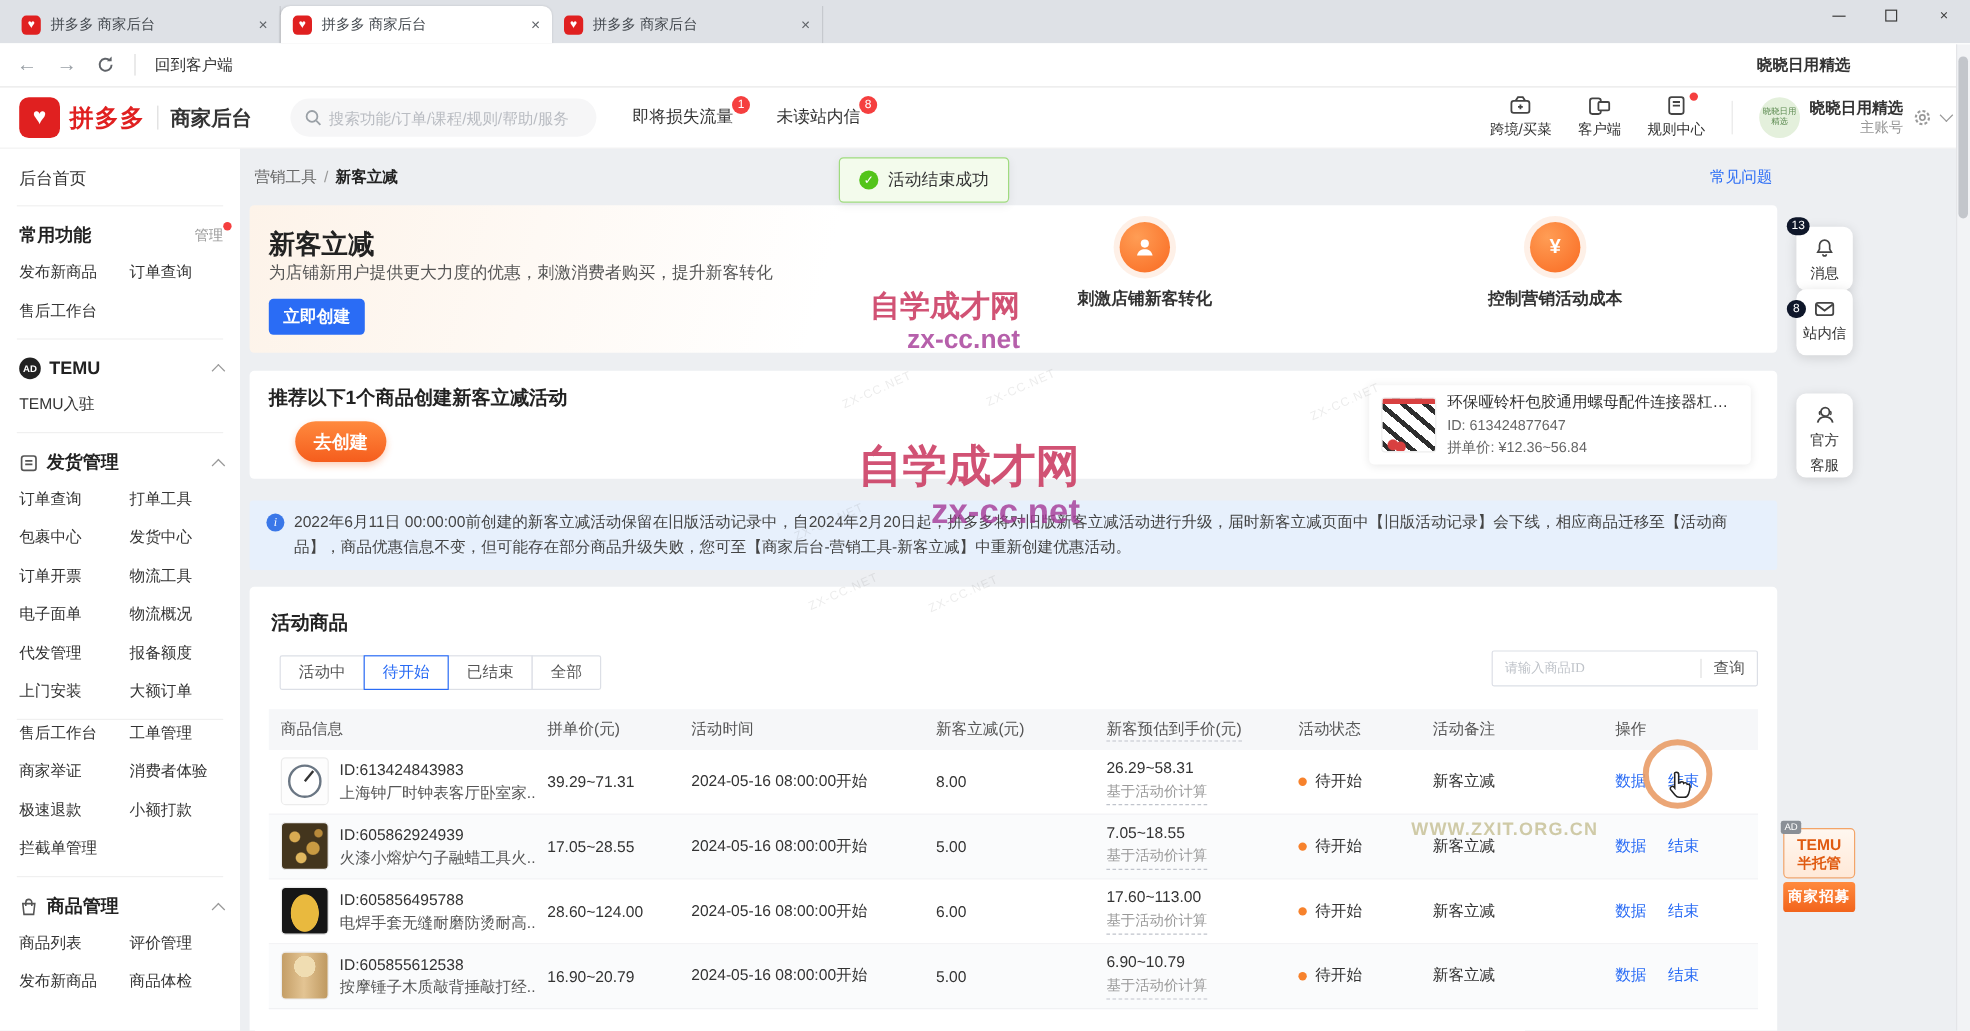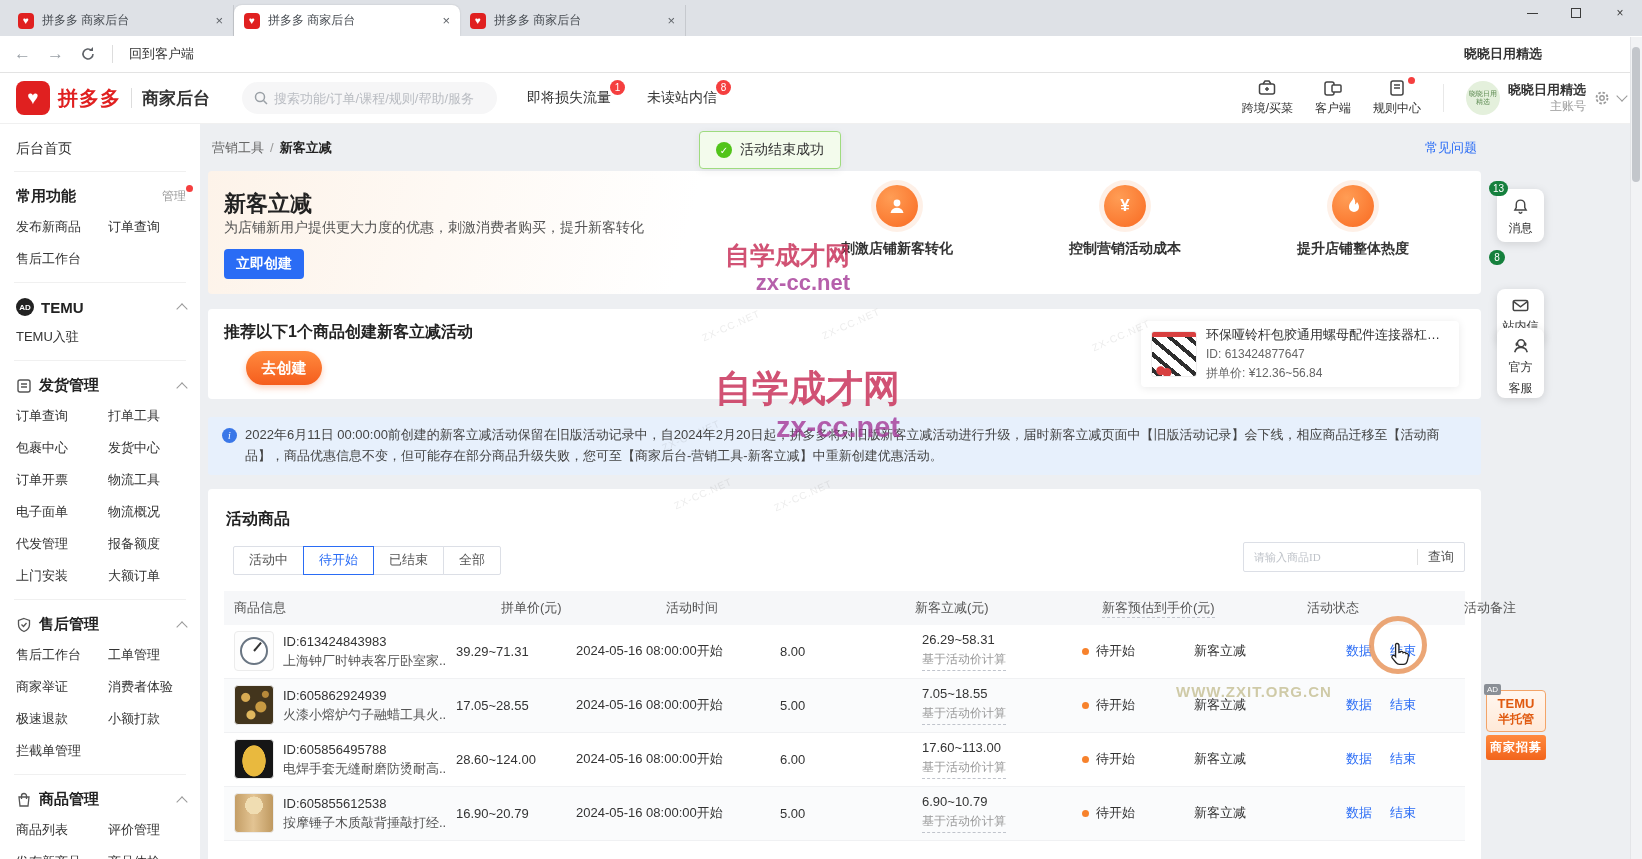--- a/index.html
+++ b/index.html
@@ -100,21 +100,21 @@
   .seg:first-child{margin-left:0;border-radius:2px 0 0 2px;}
   .seg:last-child{border-radius:0 2px 2px 0;}
   .seg.active{border-color:#2a6cf5;color:#2a6cf5;z-index:1;}
   .tsearch{position:absolute;right:16px;top:53px;width:222px;height:30px;border:1px solid #dcdfe6;border-radius:2px;display:flex;align-items:center;background:#fff;}
   .tsearch input{flex:1;border:none;outline:none;font-size:11px;padding:0 10px;color:#b91c1c;background:transparent;font-family:Liberation Serif, serif;}
   .tsearch input::placeholder{color:#bfc3c9;}
   .tsearch .vdiv{width:1px;height:16px;background:#e0e0e0;}
   .tsearch .qbtn{padding:0 10px;font-size:13px;color:#555;}
 
   .tbl{margin-top:16px;font-size:13px;}
-  .thead{display:flex;background:#f6f7f9;height:34px;align-items:center;color:#555;gap:45px;}
+  .thead{display:flex;background:#f6f7f9;height:34px;align-items:center;color:#555;}
   .trow{display:flex;height:54px;align-items:center;border-bottom:1px solid #f0f1f3;background:#fff;}
   .trow.alt{background:#fafbfc;}
   .td,.th{padding-left:10px;flex:none;}
   .c1{width:222px;} .c2{width:120px;} .c3{width:204px;} .c4{width:142px;} .c5{width:160px;} .c6{width:112px;} .c7{width:152px;} .c8{width:120px;}
   .dash{border-bottom:1px dashed #c0c4cc;padding-bottom:2px;}
   .ginfo{display:flex;align-items:center;gap:9px;}
   .pimg{width:40px;height:40px;border-radius:4px;flex:none;border:1px solid #ececec;position:relative;overflow:hidden;}
   .pimg.i0{background:#fdfdfd;}
   .pimg.i0::before{content:"";position:absolute;inset:5px;border:2.5px solid #6a7683;border-radius:50%;background:#fff;}
   .pimg.i0::after{content:"";position:absolute;left:50%;top:50%;width:2px;height:11px;background:#333;transform-origin:50% 100%;transform:translate(-50%,-100%) rotate(40deg);}
@@ -127,23 +127,23 @@
   .est1{color:#333;}
   .estnote{display:inline-block;color:#999;font-size:12px;margin-top:4px;}
   .statuscell{display:flex;align-items:center;gap:7px;}
   .sdot{width:7px;height:7px;border-radius:50%;background:#f7822c;}
   .ops{display:flex;gap:18px;}
   .lnk{color:#2a6cf5;}
 
   
   .railbox{position:absolute;width:47px;background:#fff;border-radius:8px;box-shadow:0 2px 10px rgba(0,0,0,.13);display:flex;flex-direction:column;align-items:center;padding:9px 0 8px;gap:5px;font-size:12px;color:#333;z-index:20;}
   .rb1{left:1497px;top:189px;height:53px;}
-  .rb2{left:1497px;top:241px;height:55px;margin-top:48px;}
+  .rb2{left:1497px;top:241px;height:55px;}
   .rb3{left:1497px;top:328px;height:70px;line-height:1.35;}
-  .rbadge{position:absolute;background:#15803d;color:#fff;font-size:10px;border-radius:8px;min-width:16px;height:15px;display:flex;align-items:center;justify-content:center;padding:0 4px;z-index:21;}
+  .rbadge{position:absolute;background:#0f172a;color:#fff;font-size:10px;border-radius:8px;min-width:16px;height:15px;display:flex;align-items:center;justify-content:center;padding:0 4px;z-index:21;}
   .rbadge.b1{left:1489px;top:181px;}
   .rbadge.b2{left:1489px;top:250px;}
 
   .temu{position:absolute;left:1486px;top:690px;width:60px;z-index:20;}
   .temu .adtag{position:absolute;left:-2px;top:-6px;background:#8a8f96;color:#fff;font-size:8px;padding:1px 3px;border-radius:2px;z-index:2;}
   .temu .boxtop{background:linear-gradient(180deg,#fff7f0,#ffe9d8);border:1px solid #f3a468;border-radius:4px;padding:5px 0 4px;text-align:center;color:#e05a10;font-weight:bold;font-size:13px;line-height:1.25;}
   .temu .boxtop .sub{font-size:12px;}
   .temu .boxbot{margin-top:3px;background:linear-gradient(180deg,#ff8a3e,#f2641c);color:#fff;font-size:12px;font-weight:bold;text-align:center;border-radius:3px;padding:4px 0;letter-spacing:1px;}
 
   
@@ -330,30 +330,20 @@
     <span>物流工具</span>
     <span>电子面单</span>
     <span>物流概况</span>
     <span>代发管理</span>
     <span>报备额度</span>
     <span>上门安装</span>
     <span>大额订单</span>
   </div>
   <div class="side-div"></div>
 
-  <div class="sec-head">
-    <span>
-        <svg width="16" height="16" viewBox="0 0 16 16">
-          <path d="M8 1.5l5.5 2v4c0 3.2-2.3 5.6-5.5 7-3.2-1.4-5.5-3.8-5.5-7v-4z" fill="none" stroke="#555" stroke-width="1.3"></path>
-          <path d="M5.5 7.5l2 2 3-3.5" fill="none" stroke="#555" stroke-width="1.3"></path>
-        </svg>
-      </span>
-    <span>售后管理</span>
-    <span class="chev"></span>
-  </div>
   <div class="sec-grid">
     <span>售后工作台</span>
     <span>工单管理</span>
     <span>商家举证</span>
     <span>消费者体验</span>
     <span>极速退款</span>
     <span>小额打款</span>
     <span>拦截单管理</span>
   </div>
   <div class="side-div"></div>
@@ -404,28 +394,20 @@
               </svg>
             </span>
           <span class="flabel">刺激店铺新客转化</span>
         </div>
         <div class="feature">
           <span class="fcirc">
               <span>¥</span>
             </span>
           <span class="flabel">控制营销活动成本</span>
         </div>
-        <div class="feature">
-          <span class="fcirc">
-              <svg width="18" height="20" viewBox="0 0 18 20">
-                <path d="M9 1c1 3-4 5-4 10a5 5 0 0 0 10 0c0-2-1-3.6-2-5-.3 1.3-1 2-2 2.4C11.6 6 11 3 9 1z" fill="#fff"></path>
-              </svg>
-            </span>
-          <span class="flabel">提升店铺整体热度</span>
-        </div>
       </div>
     </div>
 
     <div class="card recommend">
       <h2>推荐以下1个商品创建新客立减活动</h2>
       <span class="btn-orange">去创建</span>
       <div class="prodcard">
         <div class="prodimg"></div>
         <div class="prodtxt">
           <div class="t">环保哑铃杆包胶通用螺母配件连接器杠铃家用...</div>

